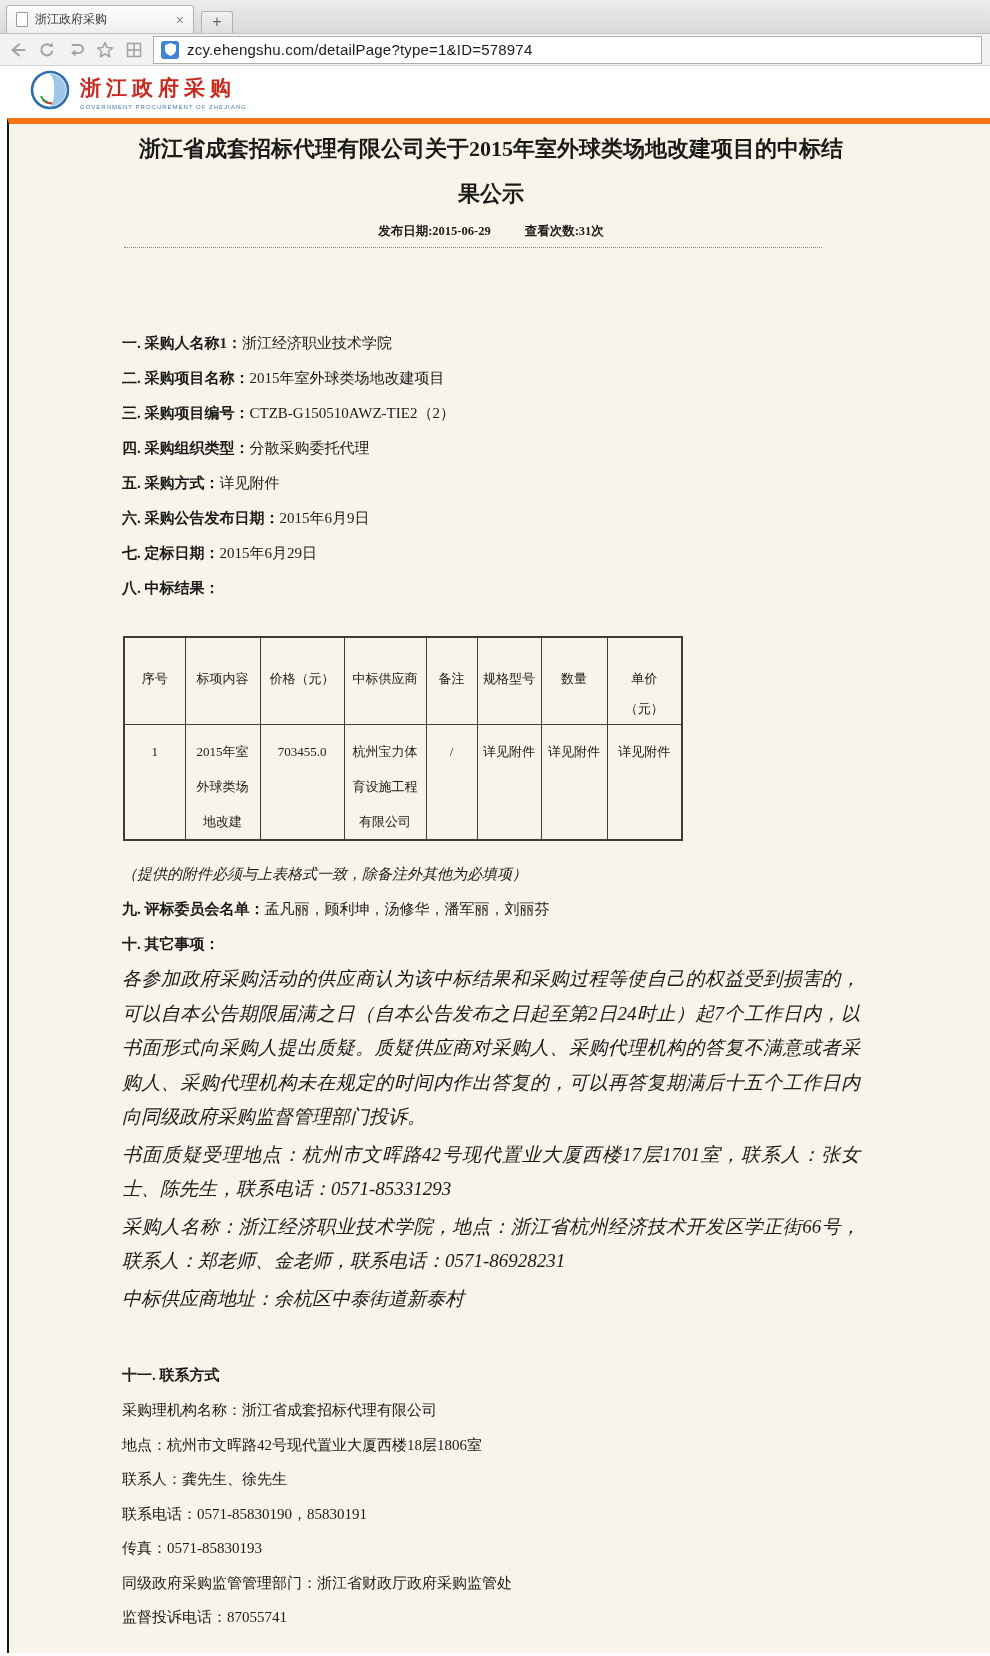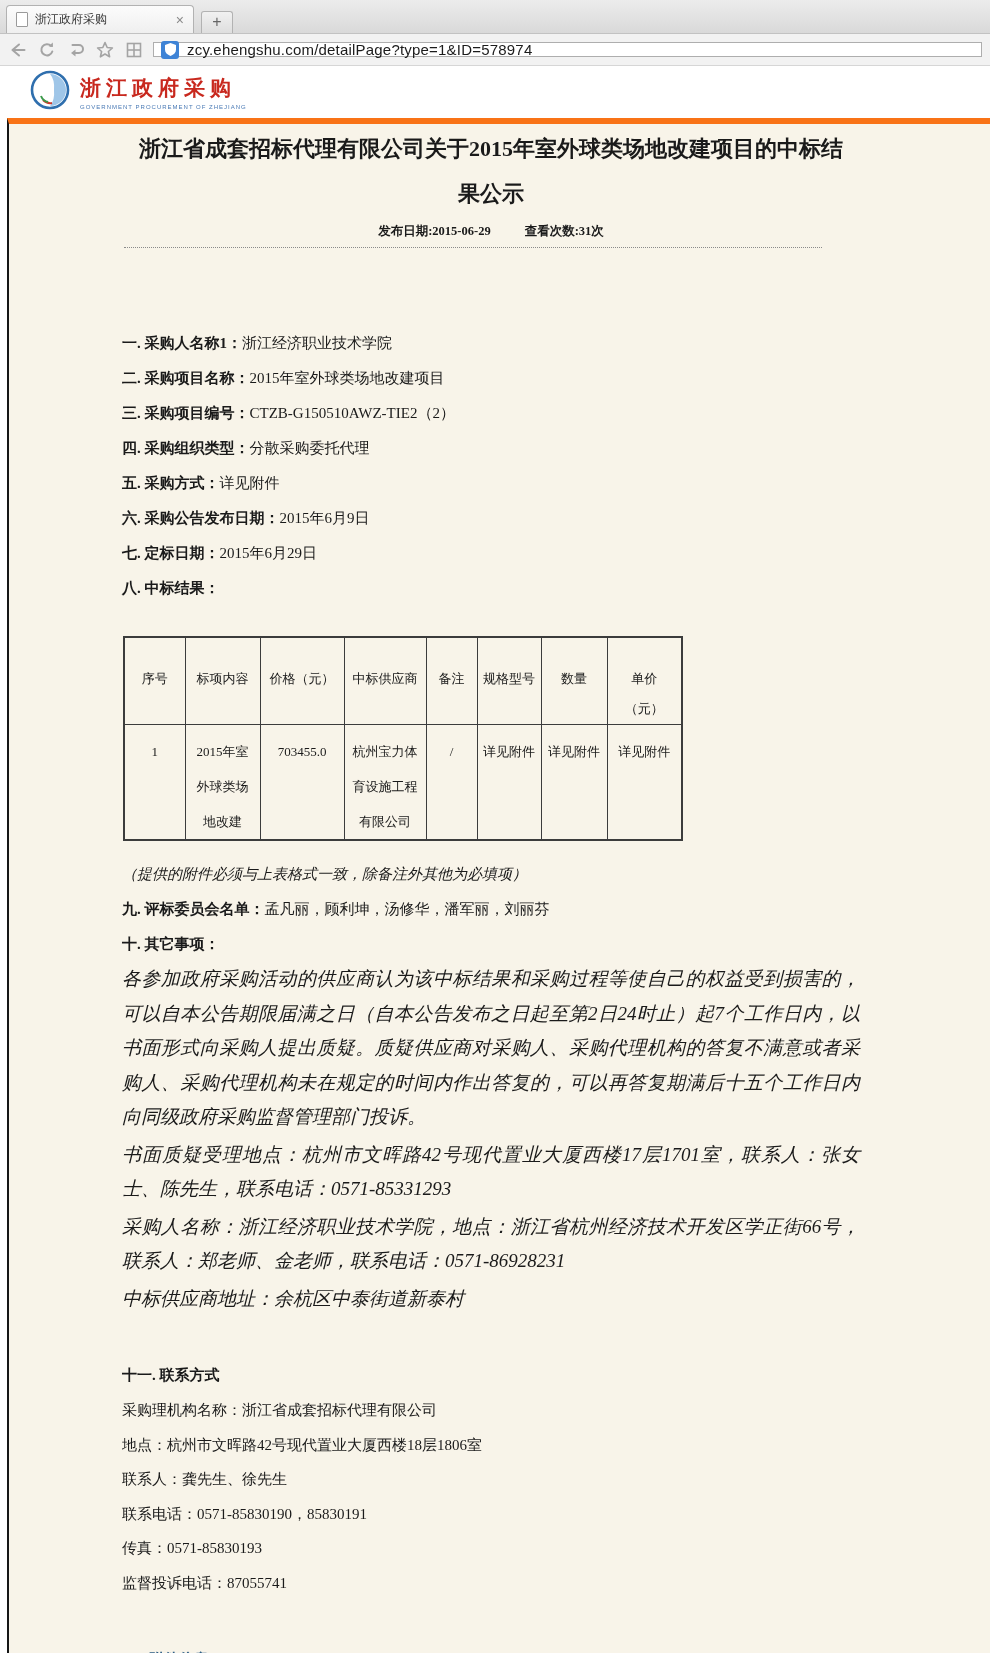--- a/index.html
+++ b/index.html
@@ -14,21 +14,21 @@
   .page-icon { width:10px; height:13px; border:1px solid #9a9a9a; background:#fff; border-radius:1px; }
   .tab-title { flex:1; font-size:12px; color:#333; white-space:nowrap; overflow:hidden; }
   .tab-close { color:#8a8a8a; font-size:14px; line-height:14px; }
   .newtab { width:30px; height:21px; margin-left:7px; background:linear-gradient(#f1f1f1,#dedede);
             border:1px solid #b2b2b2; border-bottom:none; border-radius:3px 3px 0 0;
             text-align:center; font-size:16px; color:#666; line-height:20px; }
 
   .toolbar { height:32px; background:#f2f2f2; border-bottom:1px solid #d6d6d6;
              display:flex; align-items:center; gap:9px; padding:0 8px; box-sizing:border-box; }
   .tool-icon { display:inline-flex; }
-  .urlbar { flex:1; height:15px; background:#fff; border:1px solid #aeaeae;
+  .urlbar { flex:1; height:28px; background:#fff; border:1px solid #aeaeae;
             display:flex; align-items:center; gap:8px; padding:0 7px; box-sizing:border-box; }
   .shield { width:18px; height:18px; background:#3e83d6; border-radius:3px;
             display:flex; align-items:center; justify-content:center; }
   .url-text { font-size:15px; color:#1b1b1b; letter-spacing:0.2px; }
 
   
   .logo-strip { height:52px; background:#fff; display:flex; align-items:center; padding-left:30px; gap:10px; }
   .logo-cn { color:#c8281e; font-size:21px; font-weight:bold; letter-spacing:5px;
              font-family:"Liberation Serif","DejaVu Serif",serif; }
   .logo-en { color:#4a7ab5; font-size:6px; letter-spacing:1px; margin-top:2px; }
@@ -199,20 +199,21 @@
     <p class="para">书面质疑受理地点：杭州市文晖路42号现代置业大厦西楼17层1701室，联系人：张女士、陈先生，联系电话：0571-85331293</p>
     <p class="para">采购人名称：浙江经济职业技术学院，地点：浙江省杭州经济技术开发区学正街66号，联系人：郑老师、金老师，联系电话：0571-86928231</p>
     <p class="para">中标供应商地址：余杭区中泰街道新泰村</p>
 
     <p class="sec11-heading">十一. 联系方式</p>
     <p class="contact-line">采购理机构名称：浙江省成套招标代理有限公司</p>
     <p class="contact-line">地点：杭州市文晖路42号现代置业大厦西楼18层1806室</p>
     <p class="contact-line">联系人：龚先生、徐先生</p>
     <p class="contact-line">联系电话：0571-85830190，85830191</p>
     <p class="contact-line">传真：0571-85830193</p>
+    <p class="contact-line">同级政府采购监管管理部门：浙江省财政厅政府采购监管处</p>
     <p class="contact-line">监督投诉电话：87055741</p>
 
   </div>
 
   <div class="attach">
     <span class="attach-heading">附件信息</span>
   </div>
 </div>
 
 </body></html>

